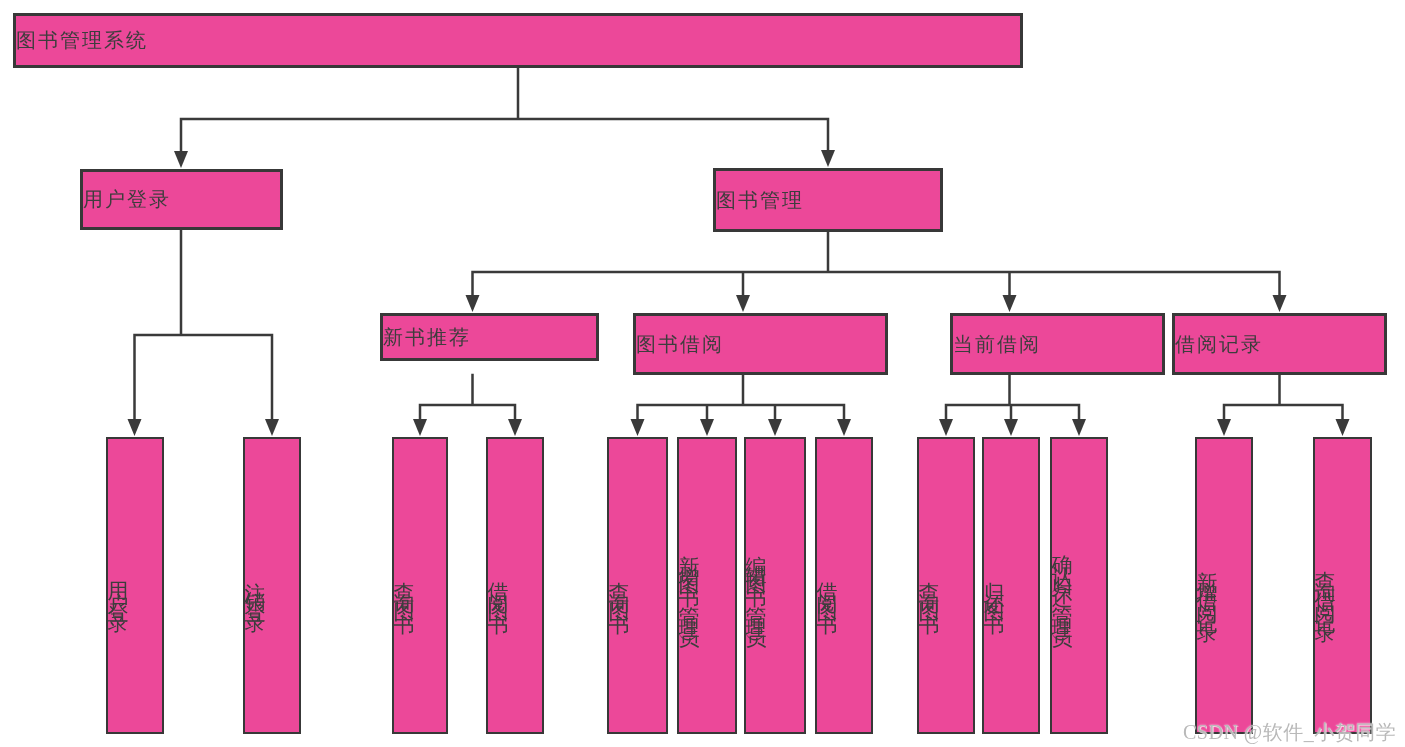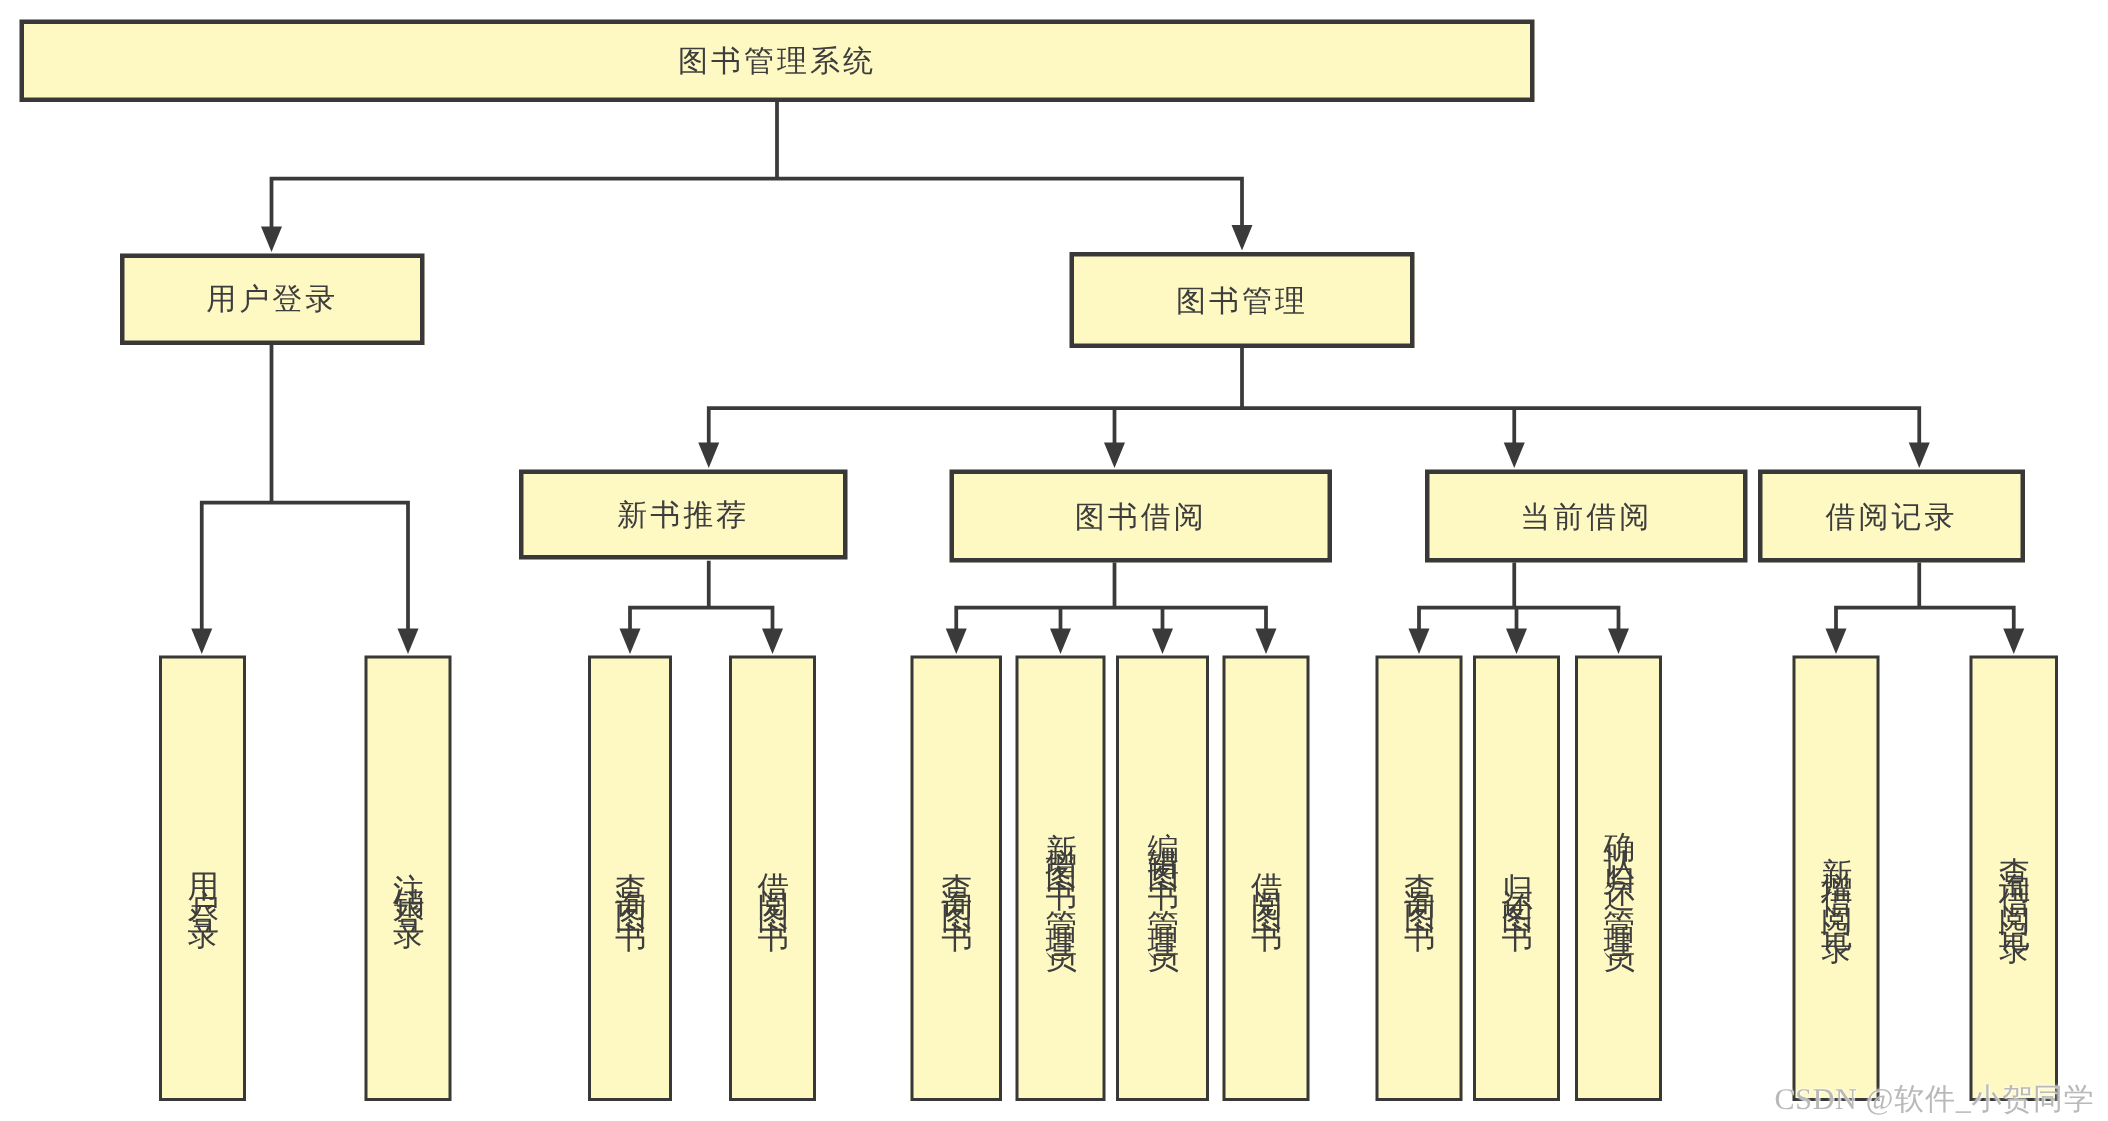--- a/index.html
+++ b/index.html
@@ -16,24 +16,24 @@
     position:relative;
     width:1405px;height:747px;
     background:var(--background);
     overflow:hidden;
   }
   .connectors{position:absolute;left:0;top:0;z-index:1;}
   .connectors path.wire{stroke:var(--line);stroke-width:2.5;fill:none;stroke-linecap:square;}
   .connectors path.arrowhead{fill:var(--line);stroke:none;}
   .node{
     position:absolute;
-    background:#fef9c3;
+    background:#ec4899;
     border:3px solid var(--box-border);
     color:var(--text);
-    display:flex;align-items:center;justify-content:center;
+    display:flex;align-items:center;justify-content:flex-start;
     z-index:2;
     font-size:20px;
     letter-spacing:2px;
     white-space:nowrap;
   }
   .node.leaf{
     border-width:2.5px;
     font-size:21px;
   }
   .node.leaf .v-label{
@@ -113,30 +113,30 @@
     <span>图书管理系统</span>
   </div>
 
   <div class="node mid" style="left:80px;top:169px;width:203px;height:61px">
     <span>用户登录</span>
   </div>
   <div class="node mid" style="left:713px;top:168px;width:230px;height:64px">
     <span>图书管理</span>
   </div>
 
-  <div class="node mid" style="left:346px;top:313px;width:219px;height:60px">
+  <div class="node mid" style="left:380px;top:313px;width:219px;height:48px">
     <span>新书推荐</span>
   </div>
   <div class="node mid" style="left:633px;top:313px;width:255px;height:62px">
     <span>图书借阅</span>
   </div>
   <div class="node mid" style="left:950px;top:313px;width:215px;height:62px">
     <span>当前借阅</span>
   </div>
-  <div class="node mid" style="left:1172px;top:313px;width:178px;height:62px">
+  <div class="node mid" style="left:1172px;top:313px;width:215px;height:62px">
     <span>借阅记录</span>
   </div>
 
   <div class="node leaf" style="left:106px;top:437px;width:58px;height:297px">
     <span class="v-label">用户登录</span>
   </div>
   <div class="node leaf" style="left:243px;top:437px;width:58px;height:297px">
     <span class="v-label">注销登录</span>
   </div>
 

